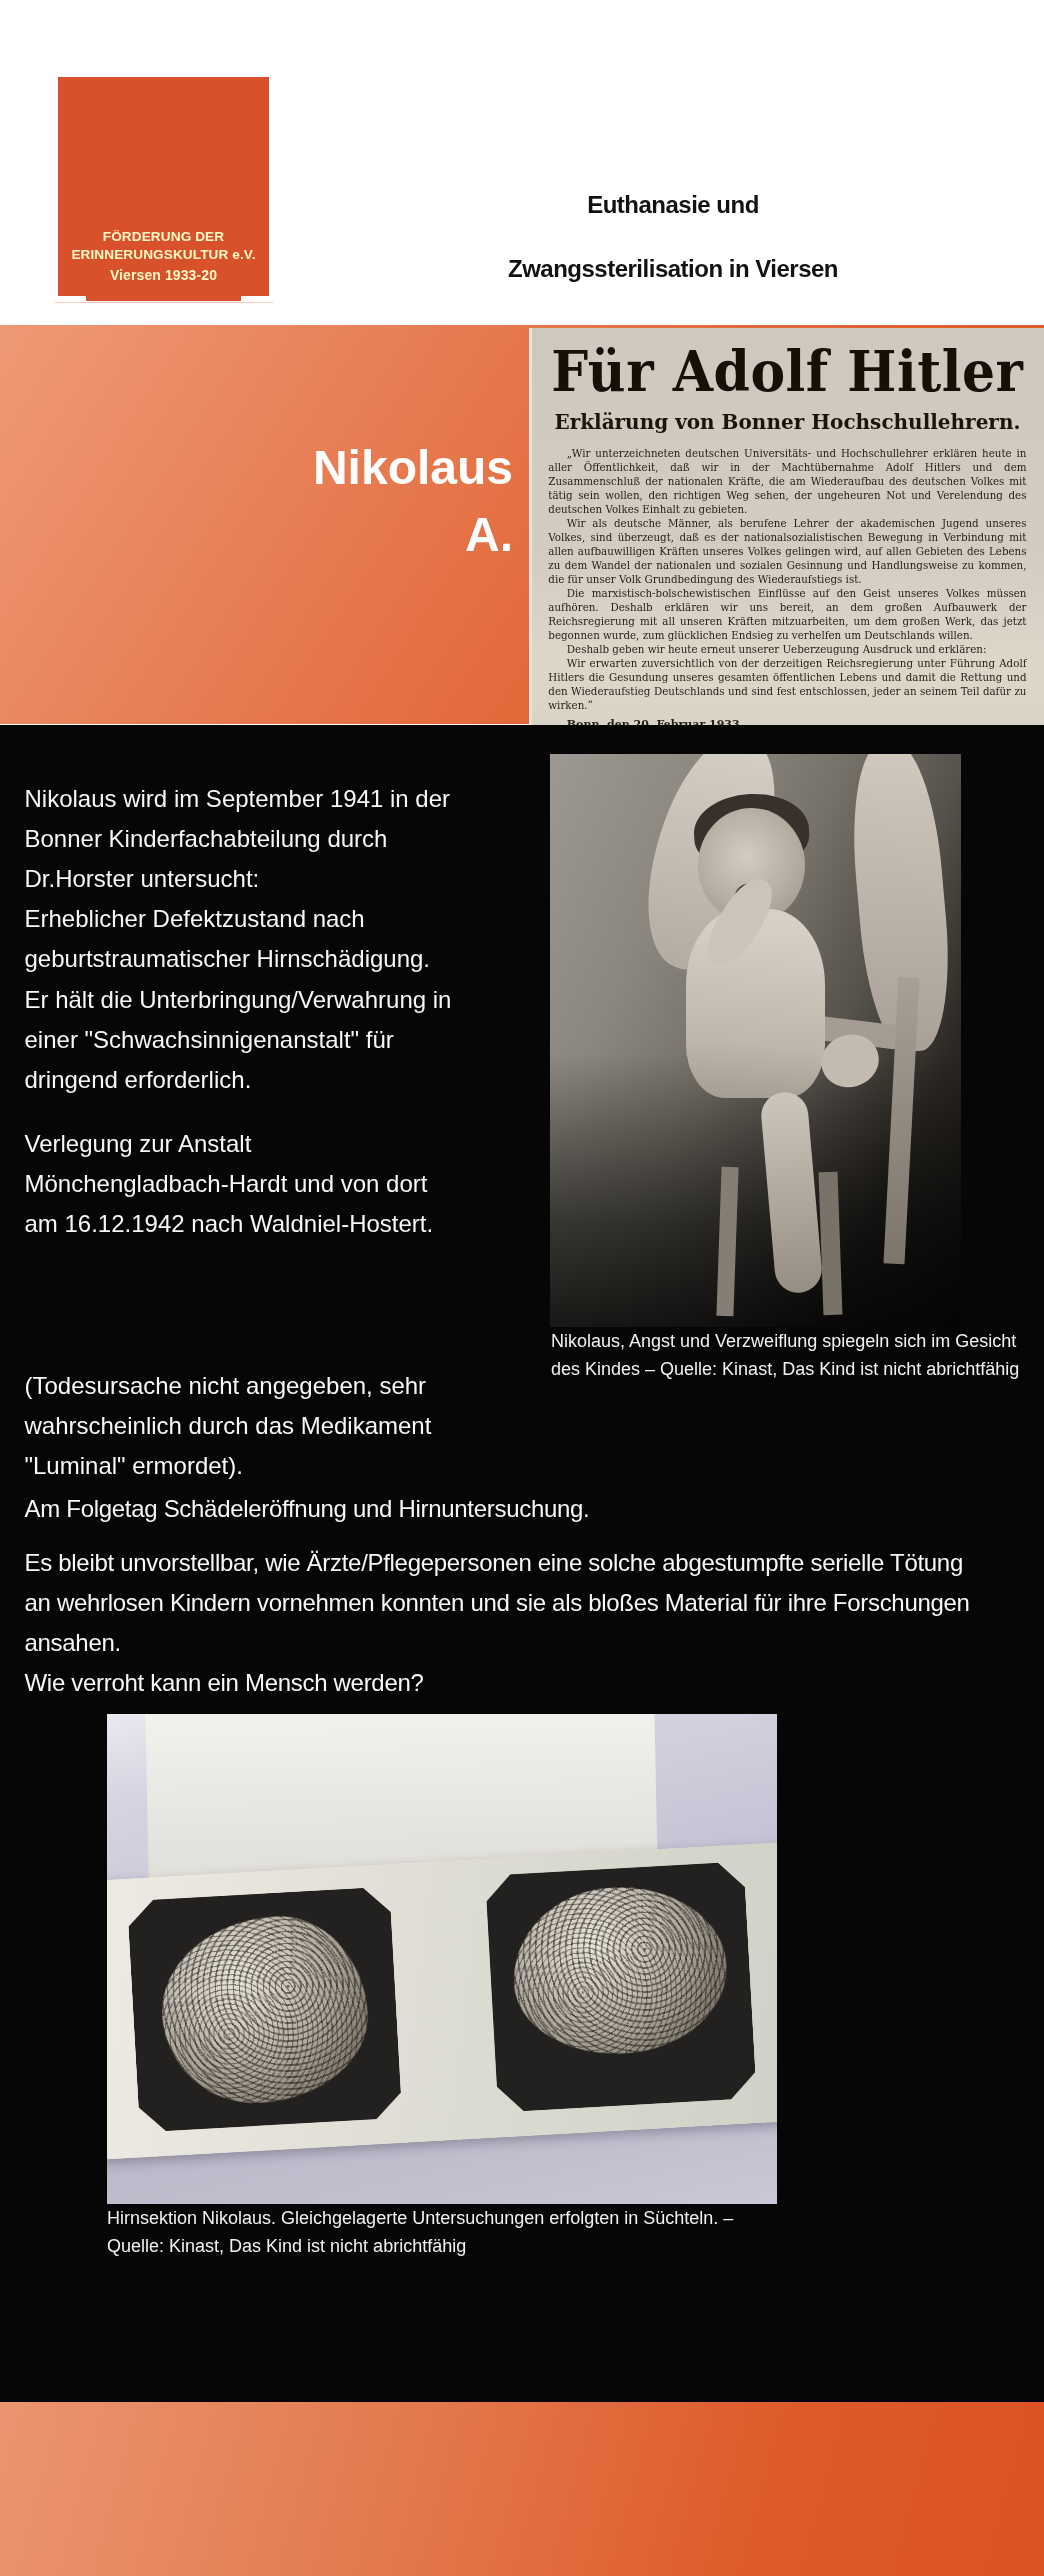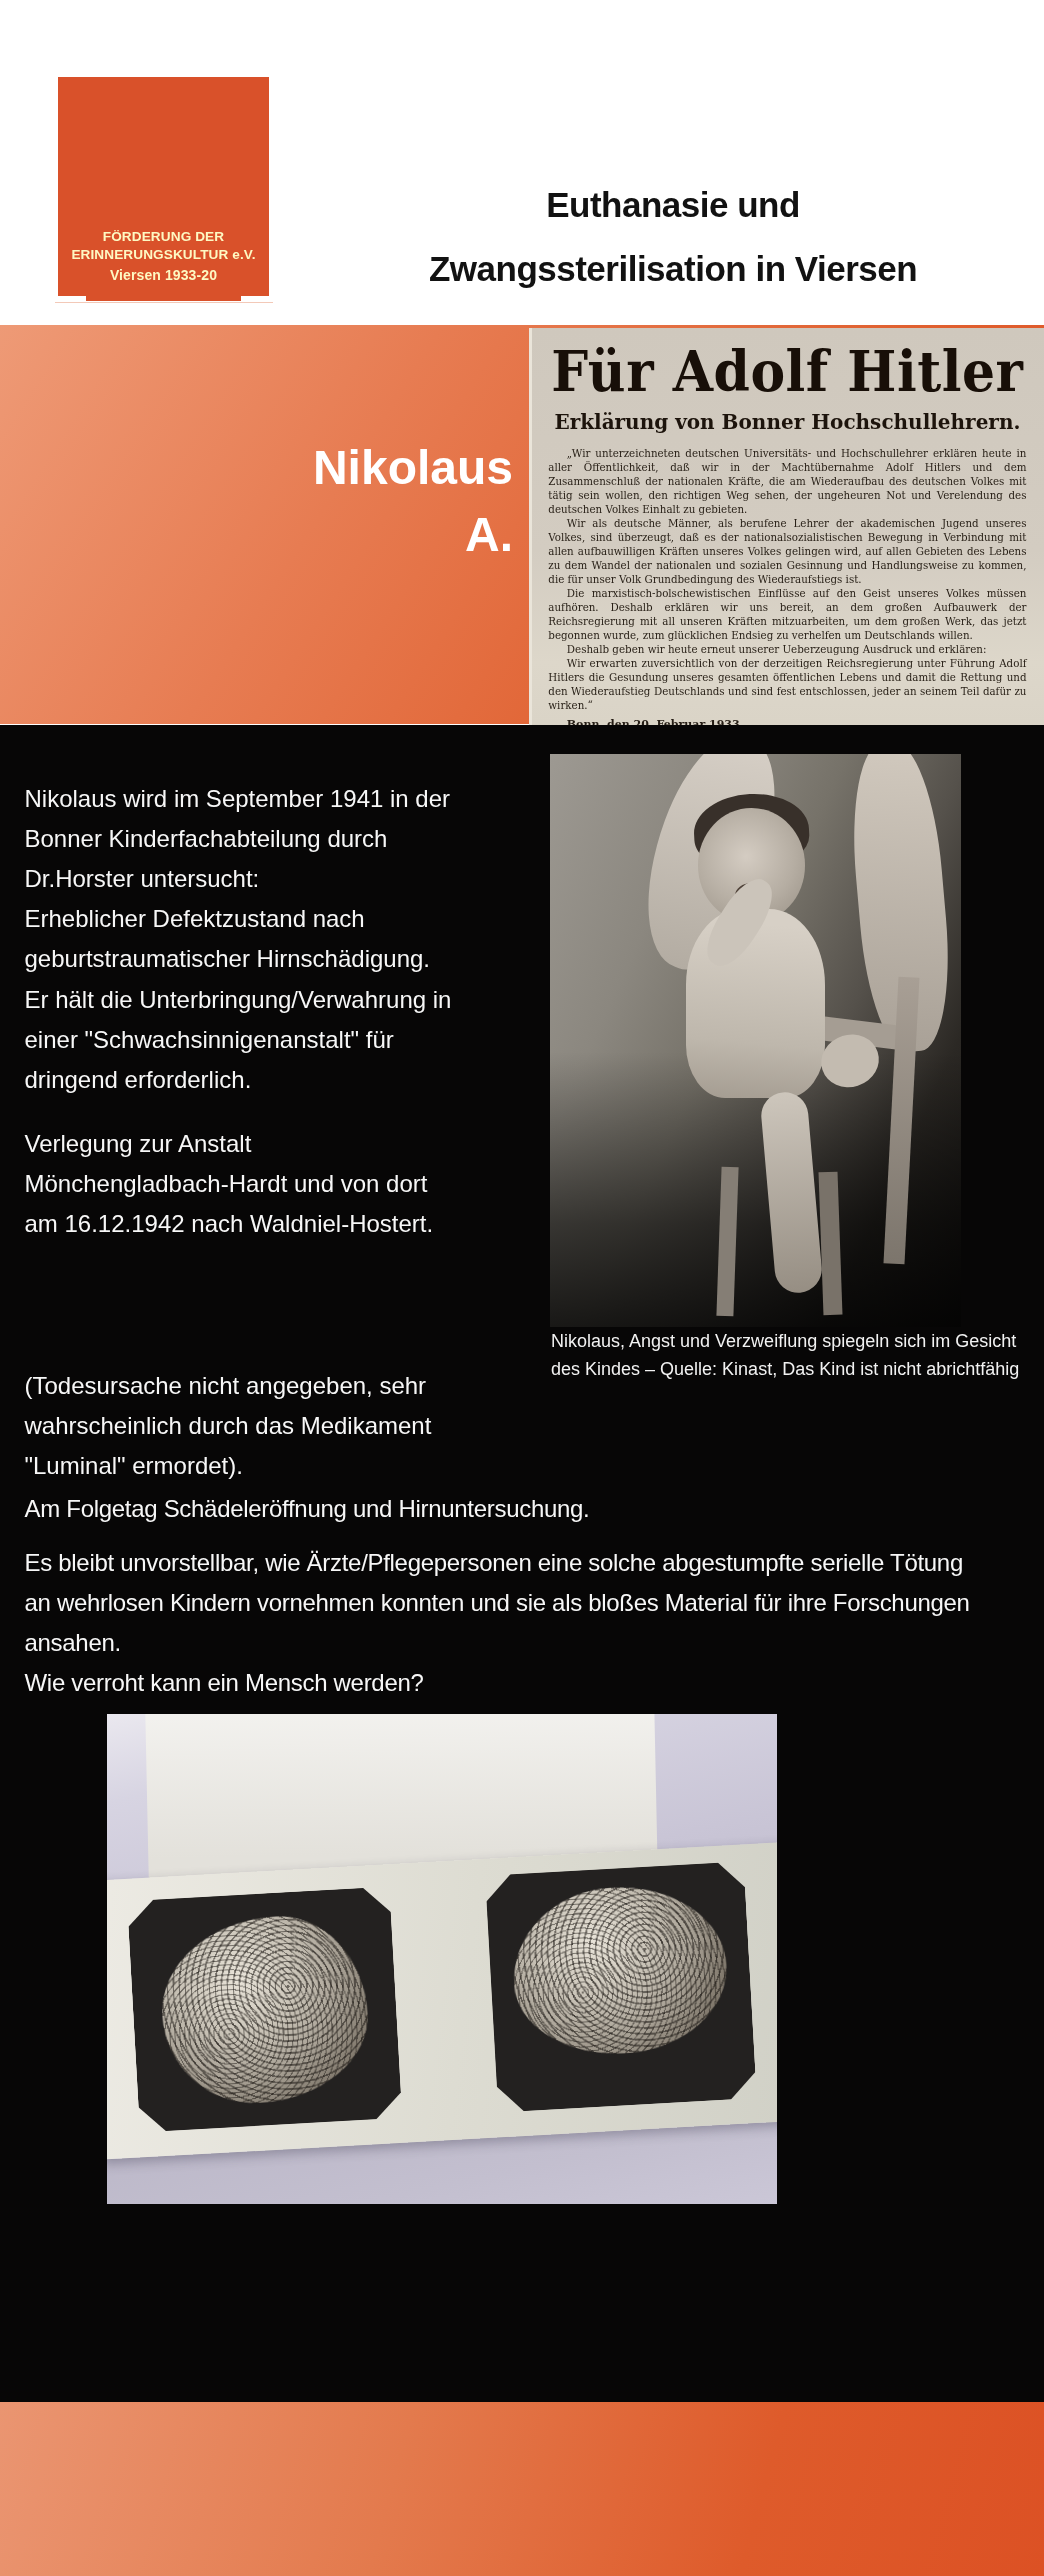--- a/index.html
+++ b/index.html
@@ -8,21 +8,21 @@
 
   
   .header{position:absolute;left:0;top:0;width:1045px;height:325px;background:#ffffff;}
   .logo{position:absolute;left:58px;top:77px;width:211px;height:219px;background:#d9512a;}
   .logo-tab{position:absolute;left:28px;top:219px;width:155px;height:5.4px;background:#d9512a;}
   .logo-underline{position:absolute;left:-3.3px;top:225px;width:218px;height:1.1px;background:#f3c9b8;}
   .logo-text{position:absolute;left:0;bottom:12px;width:100%;text-align:center;color:#fef9c3;
              font-weight:700;font-size:13.6px;line-height:18px;letter-spacing:0.1px;}
   .logo-sub{font-size:14px;margin-top:1.6px;}
   .title{position:absolute;left:356px;top:173px;width:634px;text-align:center;color:#121212;
-         font-size:35px;line-height:64px;font-weight:700;letter-spacing:-0.5px;}
+         font-size:24px;line-height:64px;font-weight:700;letter-spacing:-0.5px;}
 
   
   .banner{position:absolute;left:0;top:325px;width:1045px;height:399px;
           background:linear-gradient(123deg,#ee9a76 0%,#e77c52 34%,#e0602f 70%,#dd5124 100%);}
   .subject-name{position:absolute;right:532px;top:109px;text-align:right;color:#ffffff;
                 font-size:48px;line-height:67px;font-weight:700;letter-spacing:0;}
   .newspaper{position:absolute;left:529px;top:2.7px;width:516px;height:493px;margin:0;
              background:linear-gradient(180deg,#cfc8bd 0%,#d3ccc1 45%,#ddd7ca 68%,#d5cfc2 100%);
              border-left:3.8px solid #eae5da;overflow:hidden;
              font-family:"DejaVu Serif", serif;color:#241c14;
@@ -192,17 +192,19 @@
       <div class="strip">
         <div class="frame frame-l">
           <div class="brain"></div>
         </div>
         <div class="frame frame-r">
           <div class="brain brain-r"></div>
           <div class="cerebellum"></div>
         </div>
       </div>
     </div>
+    <div class="caption caption2">Hirnsektion Nikolaus. Gleichgelagerte Untersuchungen erfolgten in Süchteln. –
+Quelle: Kinast, Das Kind ist nicht abrichtfähig</div>
   </div>
 
   <div class="footer"></div>
 </div>
 
 
 </body></html>

